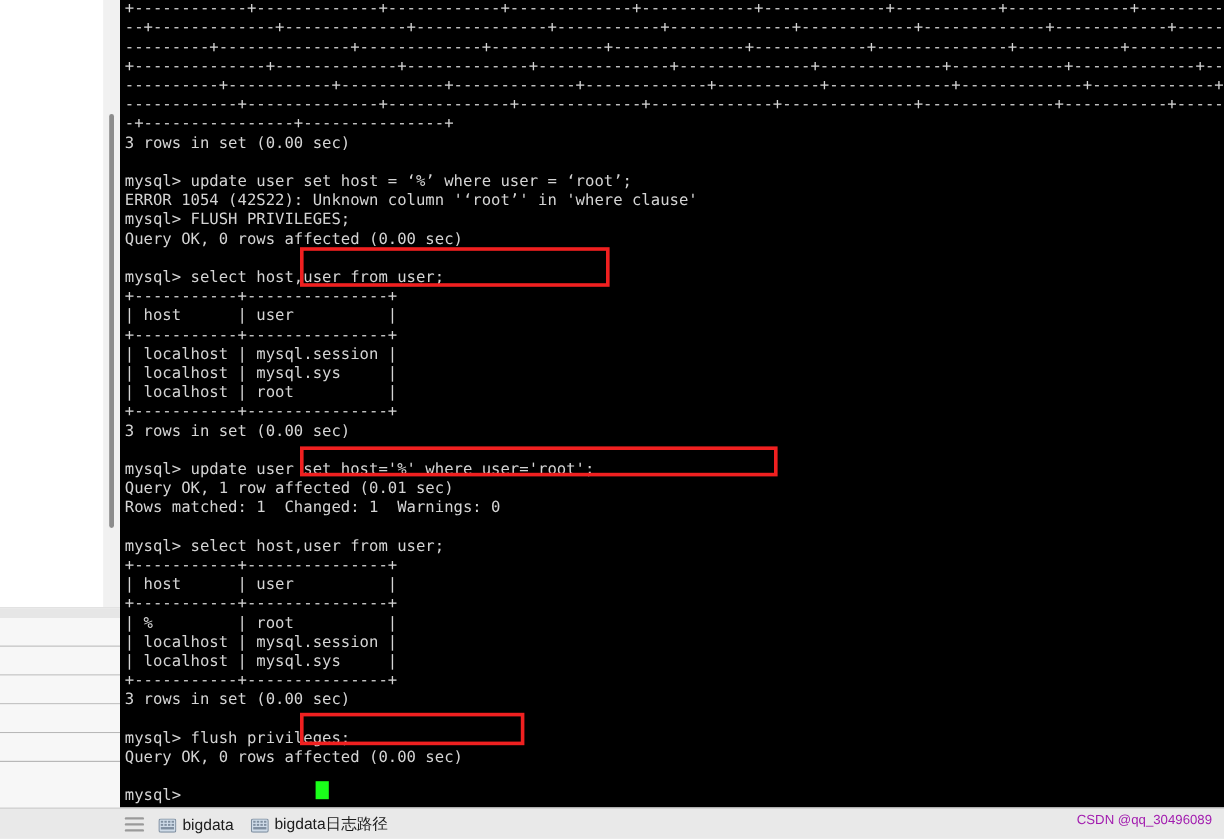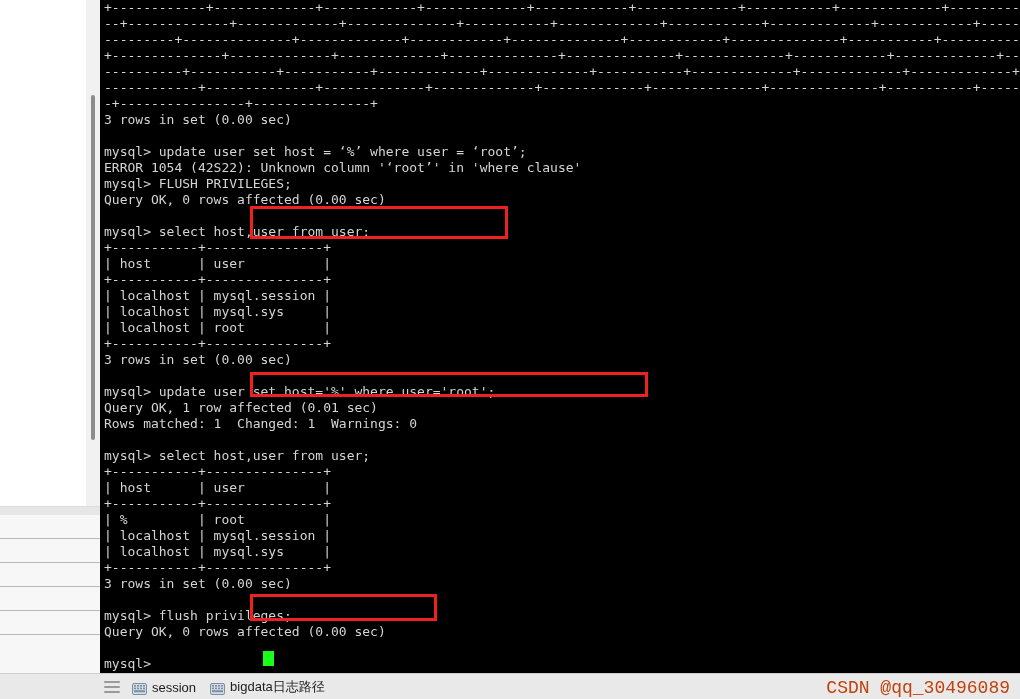--- a/index.html
+++ b/index.html
@@ -153,23 +153,23 @@
   .tb-item .tb-label {
     font-size: 13px;
     color: #1c1c1c;
     font-family: "Liberation Sans", sans-serif;
     white-space: nowrap;
   }
   #watermark {
     position: absolute;
     right: 10px;
     top: 678px;
-    font-size: 18px;
-    color: #c2410c;
-    font-family: Liberation Mono, monospace;
+    font-size: 11px;
+    color: #a21caf;
+    font-family: Liberation Sans, sans-serif;
     white-space: nowrap;
   }
 </style>
 </head>
 <body>
 
 <div id="left-panel">
   <div id="left-scroll-track"></div>
   <div id="left-scroll-thumb"></div>
 </div>
@@ -251,21 +251,21 @@
         <rect x="5" y="2" width="2" height="1.6" fill="#7f8fa0"></rect>
         <rect x="8" y="2" width="2" height="1.6" fill="#7f8fa0"></rect>
         <rect x="11" y="2" width="2" height="1.6" fill="#7f8fa0"></rect>
         <rect x="2" y="4.6" width="2" height="1.6" fill="#7f8fa0"></rect>
         <rect x="5" y="4.6" width="2" height="1.6" fill="#7f8fa0"></rect>
         <rect x="8" y="4.6" width="2" height="1.6" fill="#7f8fa0"></rect>
         <rect x="11" y="4.6" width="2" height="1.6" fill="#7f8fa0"></rect>
         <rect x="2" y="7.2" width="11" height="2" fill="#7f8fa0"></rect>
       </svg>
     </span>
-    <span class="tb-label">session</span>
+    <span class="tb-label">bigdata</span>
   </div>
 
   <div class="tb-item">
     <span class="tb-icon">
       <svg width="15" height="12" viewBox="0 0 15 12">
         <rect x="0.5" y="0.5" width="14" height="11" rx="1.5" fill="#cfdbe8" stroke="#7f8fa0"></rect>
         <rect x="2" y="2" width="2" height="1.6" fill="#7f8fa0"></rect>
         <rect x="5" y="2" width="2" height="1.6" fill="#7f8fa0"></rect>
         <rect x="8" y="2" width="2" height="1.6" fill="#7f8fa0"></rect>
         <rect x="11" y="2" width="2" height="1.6" fill="#7f8fa0"></rect>

